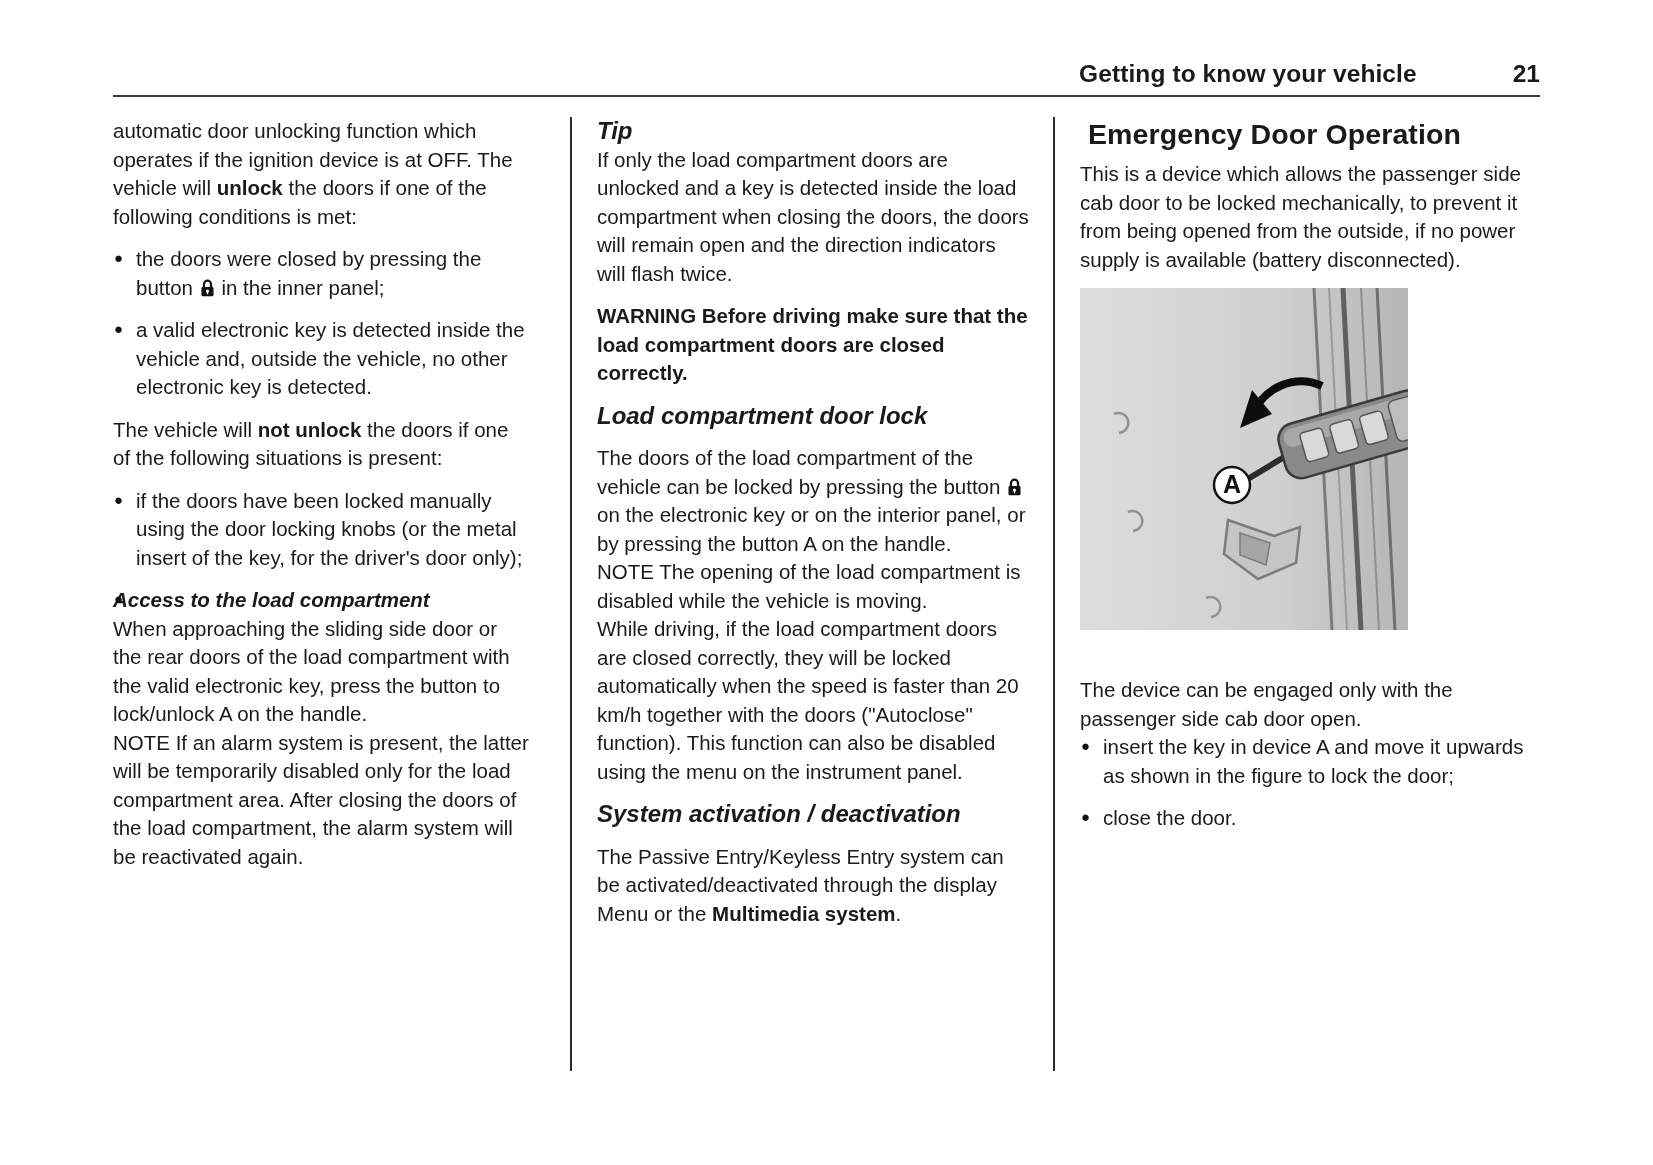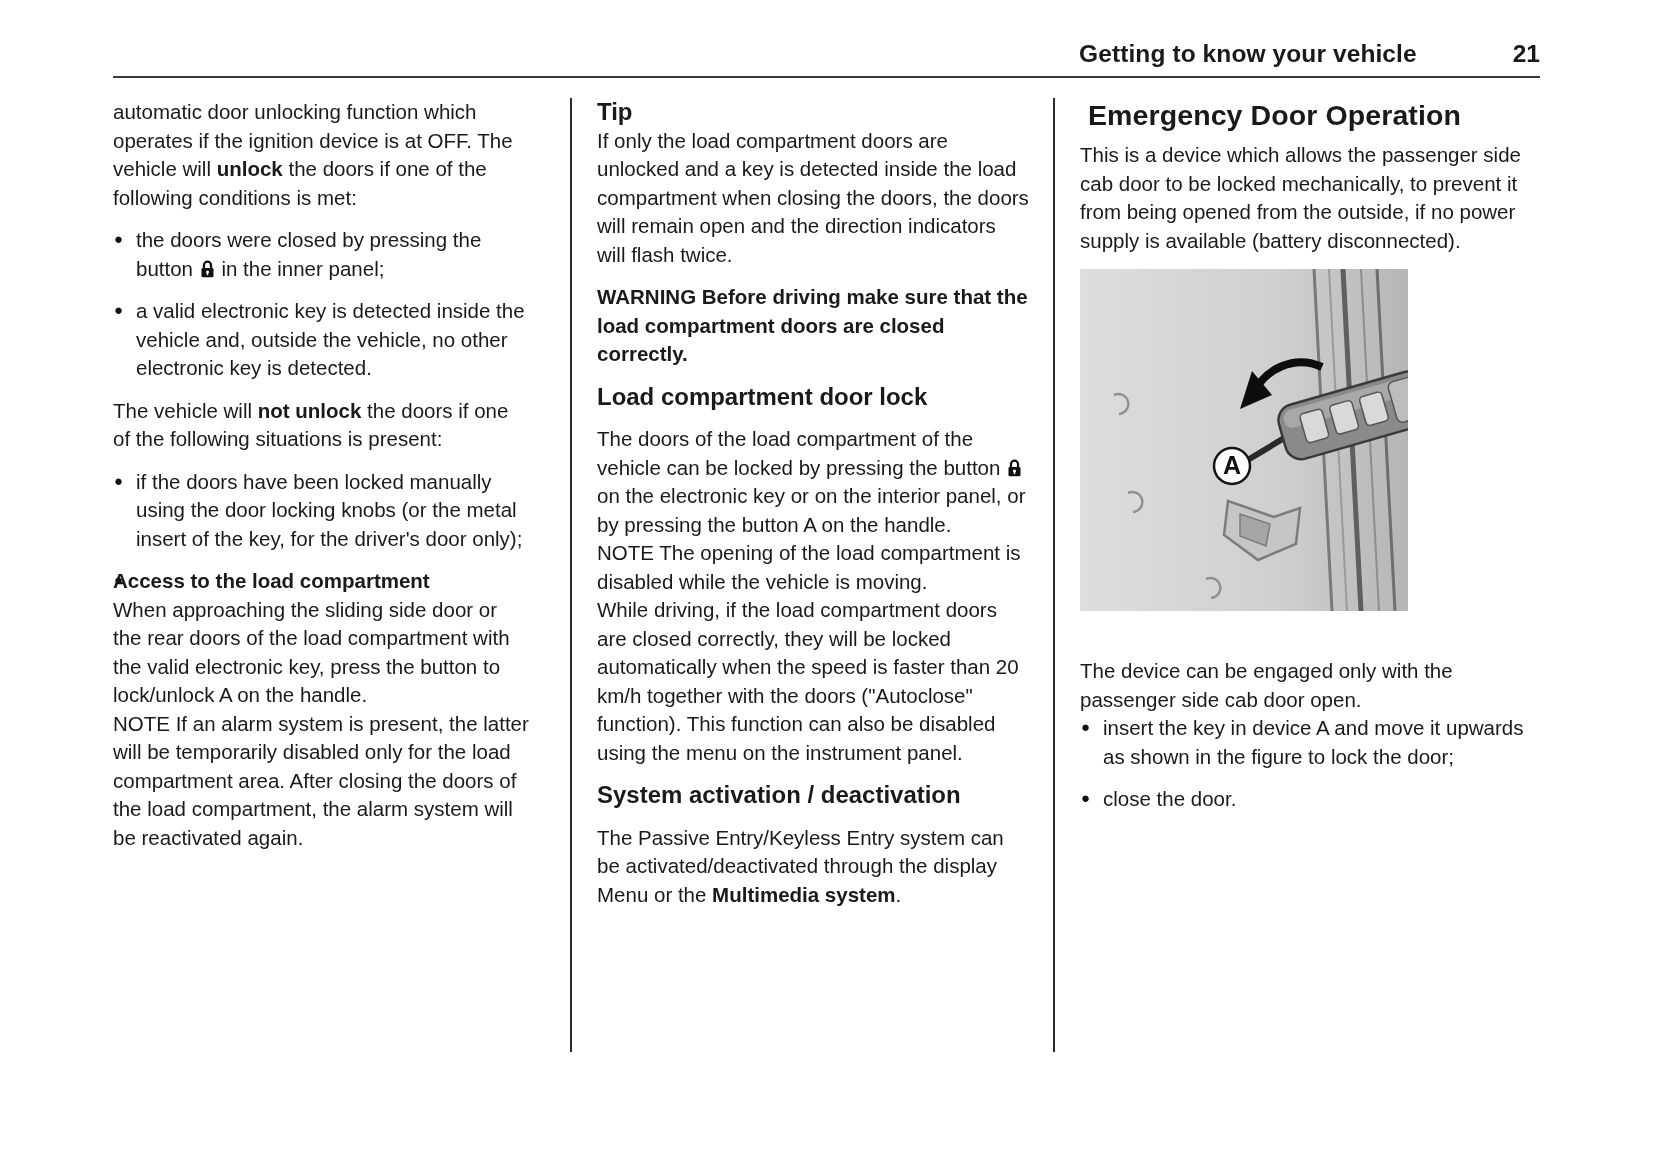--- a/index.html
+++ b/index.html
@@ -6,36 +6,36 @@
   html,body { background:#ffffff; }
   body {
     width:1653px; height:1165px;
     font-family:"Liberation Sans", sans-serif;
     color:#1a1a1a;
     overflow:hidden;
   }
   .page { width:1653px; height:1165px; padding:40px 113px 0 113px; background:#fff; }
 
   
-  .header-row { display:flex; justify-content:flex-end; align-items:flex-start; height:29px; }
+  .header-row { display:flex; justify-content:flex-end; align-items:center; height:29px;margin-top:19px; }
   .header-title { font-weight:bold; font-size:24.5px; letter-spacing:0.1px; }
   .header-page  { font-weight:bold; font-size:24.5px; margin-left:96px; }
   .header-rule  { border:none; border-top:2px solid #3a3a3a; margin-top:7px; }
 
   
   .columns { display:flex; margin-top:20px; height:954px; align-items:stretch; }
   .col { font-size:20.5px; line-height:28.5px; }
   .col1 { width:457px; padding-right:40px; }
   .col2 { width:485px; padding:0 24px 0 25px; border-left:2px solid #2b2b2b; border-right:2px solid #2b2b2b; }
   .col3 { width:485px; padding-left:25px; }
 
   .blk   { margin:0 0 14px 0; }
   .tight { margin-bottom:0; }
   .b     { font-weight:bold; }
-  .h     { font-weight:bold; }
+  .h     { font-weight:bold;font-style:italic; }
 
   .bullet { position:relative; padding-left:23px; margin:0 0 14px 0; }
   .dot { position:absolute; left:1px; top:-1px; font-size:15px; color:#111; }
 
   .col3-title { font-size:28.5px; font-weight:bold; line-height:34px; margin-bottom:9px; letter-spacing:0.1px;margin-left:8px; }
 
   .figure { width:328px; height:342px; margin:14px 0 46px 0; }
   .figure svg { display:block; }
 
   .lock { display:inline-block; width:17px; height:21px; vertical-align:-4px; }

